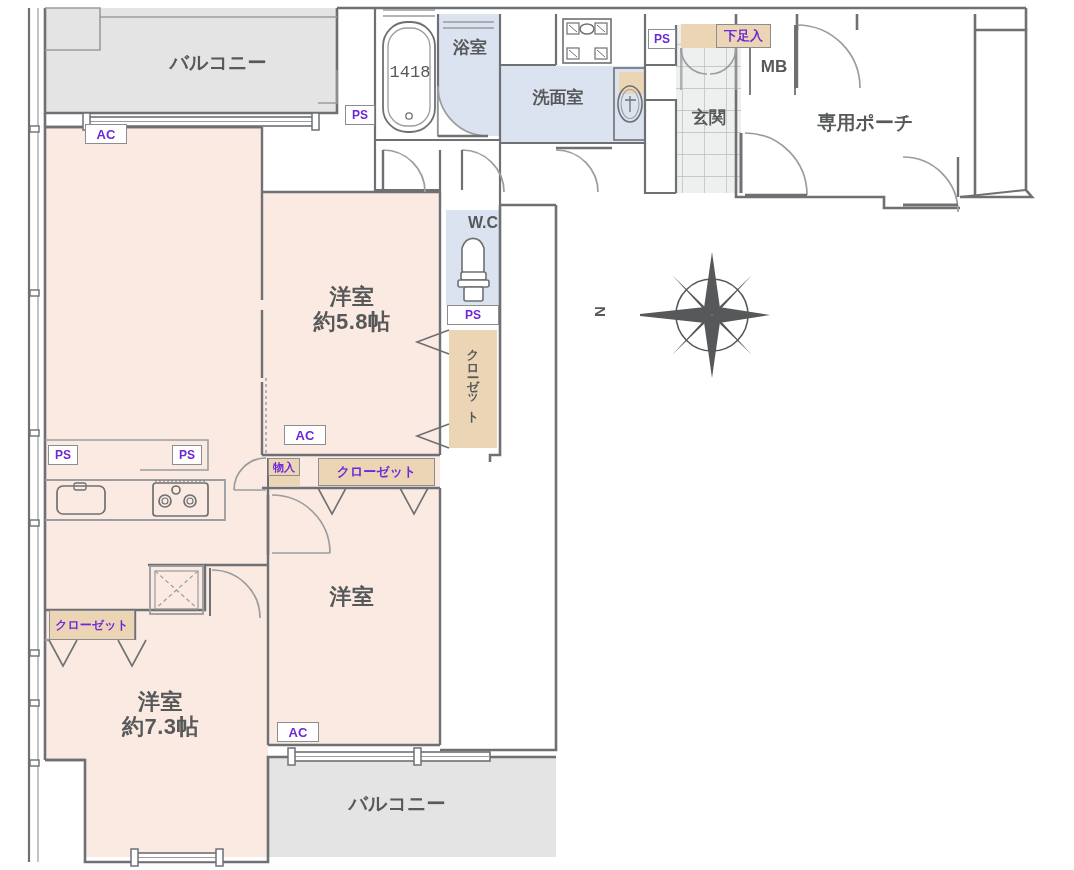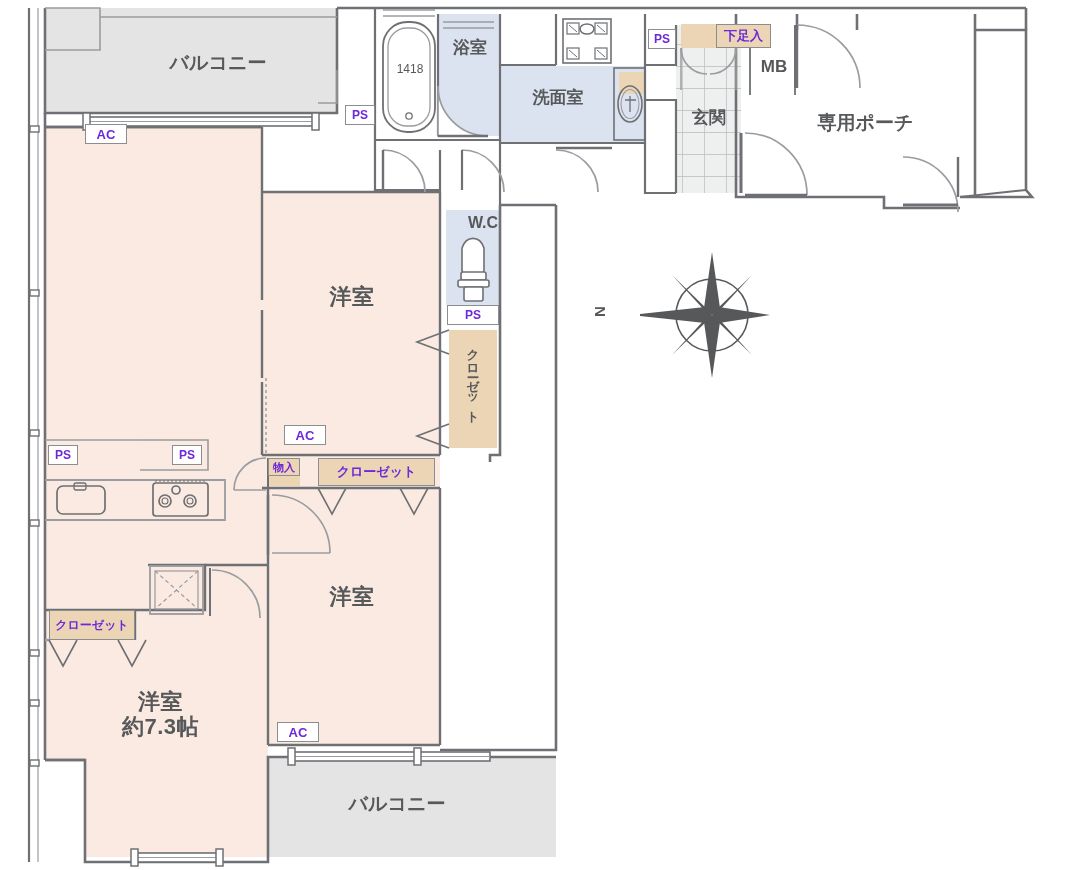--- a/index.html
+++ b/index.html
@@ -321,20 +321,21 @@
       <rect x="288" y="748" width="7" height="17" stroke-width="1.5"></rect>
       <rect x="414" y="748" width="7" height="17" stroke-width="1.5"></rect>
     </g>
   </svg>
 
   <div class="lbl lbl-mid" style="left:143px; top:52px; width:150px;">バルコニー</div>
 
 
   <div class="lbl lbl-room" style="left:272px; top:285px; width:160px; font-size:22px;">
     <span>洋室</span>
+    <span class="sz" style="font-size:22px;">約5.8帖</span>
   </div>
 
   <div class="lbl lbl-room" style="left:272px; top:585px; width:160px; font-size:22px;">
     <span>洋室</span>
   </div>
 
   <div class="lbl lbl-room" style="left:78px; top:690px; width:165px; font-size:22px;">
     <span>洋室</span>
     <span class="sz" style="font-size:22px;">約7.3帖</span>
   </div>
@@ -344,21 +345,21 @@
   <div class="lbl lbl-mid" style="left:793px; top:112px; width:145px;">専用ポーチ</div>
 
   <div class="lbl lbl-mid" style="left:679px; top:108px; width:60px; font-size:17px;">玄関</div>
 
   <div class="lbl lbl-mid" style="left:441px; top:38px; width:58px; font-size:17px;">浴室</div>
 
   <div class="lbl lbl-mid" style="left:515px; top:88px; width:86px; font-size:17px;">洗面室</div>
 
   <div class="lbl lbl-mid" style="left:458px; top:214px; width:50px; font-size:16px;">W.C</div>
 
-  <div class="lbl lbl-small" style="left:386px; top:63px; width:48px; font-size:12px; font-weight:normal;">1418</div>
+  <div class="lbl lbl-small" style="left:386px; top:63px; width:48px; font-size:17px; font-weight:normal;font-family:Liberation Mono, monospace;">1418</div>
 
   <div class="lbl lbl-mid" style="left:753px; top:45px; width:42px; font-size:17px;margin-top:12px;">MB</div>
 
   <div class="lbl lbl-vert" style="left:466px; top:340px;">クローゼット</div>
 
   <div class="boxlbl tan" style="left:681px; top:24px; width:55px; height:24px;margin-left:35px;">下足入</div>
 
   <div class="boxlbl tan" style="left:318px; top:458px; width:117px; height:28px;">クローゼット</div>
 
   <div class="boxlbl tan" style="left:268px; top:458px; width:32px; height:18px; font-size:11px;">物入</div>

